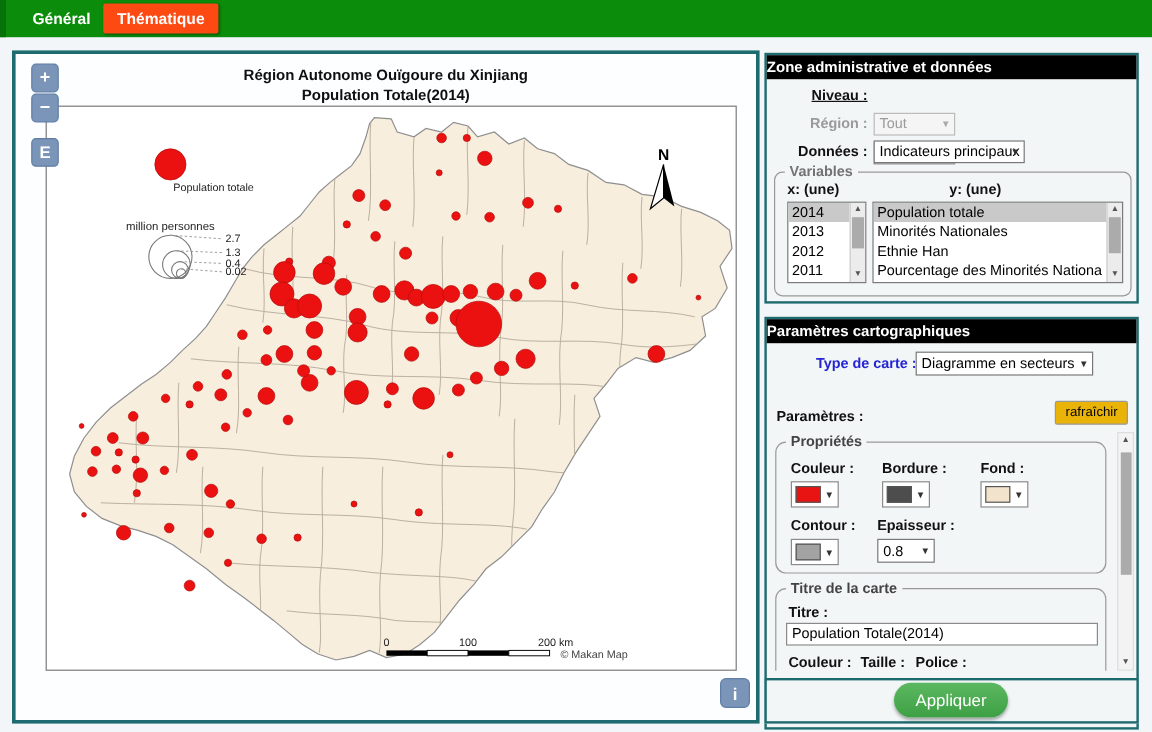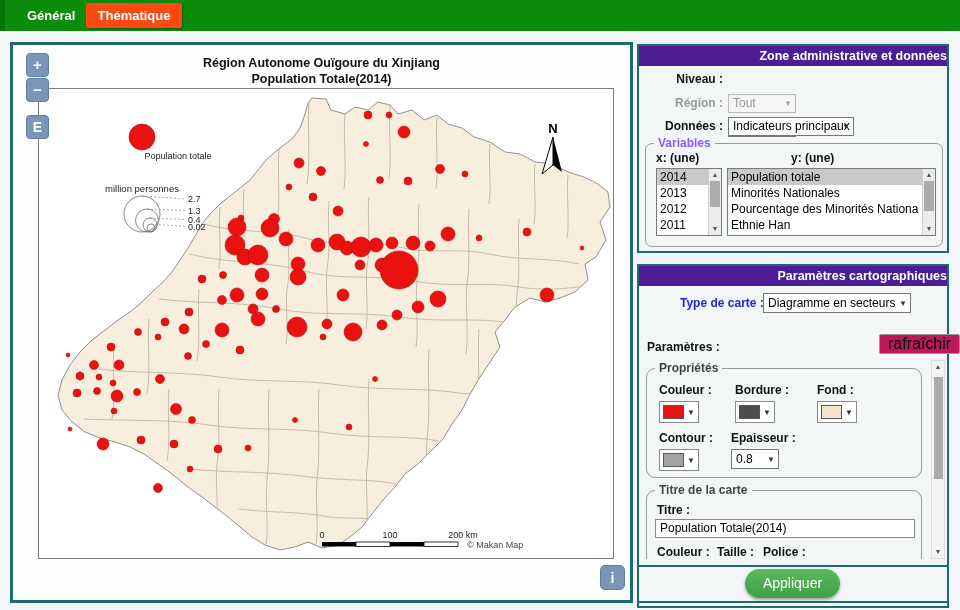--- a/index.html
+++ b/index.html
@@ -31,47 +31,47 @@
   .popc { fill:#ec1111; stroke:#b50d0d; stroke-width:0.6; }
   .legend-ring { fill:none; stroke:#777; stroke-width:0.9; }
   .leader { stroke:#999; stroke-width:0.8; stroke-dasharray:2,2; }
   .svgtext { fill:#222; font-size:9px; }
 
   
   .rbox { position:absolute; border:2px solid #1d6b6e; background:#f2f6f7; }
   .zone-box   { left:637px; top:44px;  width:312px; height:209px; }
   .params-box { left:637px; top:264px; width:312px; height:344px; }
   .apply-box  { left:637px; top:565px; width:312px; height:38px; }
-  .box-header { height:20px; background:#4c1d95; color:#fff; font-weight:bold; font-size:12.5px; text-align:right; line-height:20px; }
+  .box-header { height:20px; background:#000000; color:#fff; font-weight:bold; font-size:12.5px; text-align:left; line-height:20px; }
 
   .abslabel { position:absolute; font-size:12px; font-weight:bold; color:#111; white-space:nowrap; }
   .abslabel.right { text-align:right; }
   .abslabel.muted { color:#9a9a9a; }
   .abslabel.blue  { color:#2525d4; }
 
   .sel { position:absolute; background:#fff; border:1px solid #777; height:19px; font-size:12px; line-height:17px;
     padding:0 14px 0 4px; white-space:nowrap; overflow:hidden; cursor:pointer; }
   .sel .arr { position:absolute; right:3px; top:5px; font-size:8px; color:#333; line-height:8px; }
   .sel.disabled { background:#f5f5f5; border-color:#bbb; color:#9a9a9a; cursor:default; }
   .sel.disabled .arr { color:#aaa; }
 
   .fset { position:absolute; border:1px solid #999; border-radius:7px; }
   .flegend { position:absolute; top:-8px; left:8px; background:#f2f6f7; padding:0 4px; font-weight:bold; font-size:12px; color:#444; white-space:nowrap; }
-  .flegend.blue { color:#8b5cf6; }
+  .flegend.blue { color:#737373; }
 
   .listbox { position:absolute; background:#fff; border:1px solid #7a7a7a; overflow:hidden;padding-left:30px; }
   .lb-items { position:absolute; left:0; top:0; right:13px; bottom:0; }
   .lb-item { height:16px; font-size:12px; line-height:16px; padding-left:3px; white-space:nowrap; overflow:hidden; cursor:pointer; }
   .lb-item.selected { background:#c9c9c9; }
   .lb-scroll { position:absolute; right:0; top:0; bottom:0; width:13px; background:#ececec; border-left:1px solid #ccc; }
   .sb-arrow { position:absolute; left:0; width:100%; text-align:center; font-size:7px; color:#555; line-height:10px; cursor:pointer; }
   .sb-arrow.up { top:1px; } .sb-arrow.down { bottom:1px; }
   .sb-thumb { position:absolute; left:1px; width:10px; background:#ababab; cursor:pointer; }
 
-  .btn-refresh { position:absolute; background:#be185d; border:1px solid #999; border-radius:2px; font-size:16px;
+  .btn-refresh { position:absolute; background:#eab308; border:1px solid #999; border-radius:2px; font-size:11px;
     height:20px; padding:0 8px; line-height:18px; cursor:pointer; }
 
   .scrollarea { position:absolute; left:5px; top:94px; width:301px; height:199px; overflow:hidden; }
   .sa-scrollbar { position:absolute; right:0; top:0; width:14px; height:100%; background:#f3f3f3; border:1px solid #ddd; }
   .sa-scrollbar .sb-thumb { left:2px; width:9px; top:16px; height:102px; }
 
   .cwidget { position:absolute; width:40px; height:22px; background:#fff; border:1px solid #8a8a8a; cursor:pointer; }
   .cwidget .swatch { position:absolute; left:3px; top:3px; width:21px; height:14px; border:1px solid #555; }
   .cwidget .arr { position:absolute; right:3px; top:7px; font-size:8px; color:#333; line-height:8px; }
 
@@ -276,21 +276,21 @@
         <text x="428" y="459" class="svgtext" style="fill:#444">© Makan Map</text>
       </svg>
     </div>
 
     <div class="info-btn">i</div>
   </div>
 
   <div class="rbox zone-box">
     <div class="box-header">Zone administrative et données</div>
 
-    <div class="abslabel right" style="left:0; top:26px; width:84px;">Niveau :</div>
+    <div class="abslabel right" style="left:0; top:26px; width:84px;text-decoration:underline;">Niveau :</div>
     <div class="sel" style="left:89px; top:24px; width:68px;margin-top:48px;">
       <span>District</span><span class="arr">▼</span>
     </div>
 
     <div class="abslabel right muted" style="left:0; top:50px; width:84px;text-align:right;">Région :</div>
     <div class="sel disabled" style="left:89px; top:48px; width:68px;">
       <span>Tout</span><span class="arr">▼</span>
     </div>
 
     <div class="abslabel right" style="left:0; top:73px; width:84px;">Données :</div>
@@ -314,22 +314,22 @@
           <div class="sb-arrow up">▲</div>
           <div class="sb-thumb" style="top:12px; height:26px;"></div>
           <div class="sb-arrow down">▼</div>
         </div>
       </div>
 
       <div class="listbox" style="left:81px; top:24px; width:209px; height:68px;">
         <div class="lb-items">
             <div class="lb-item selected">Population totale</div>
             <div class="lb-item">Minorités Nationales</div>
+            <div class="lb-item">Ethnie Han</div>
             <div class="lb-item">Pourcentage des Minorités Nationa</div>
-            <div class="lb-item">Ethnie Han</div>
           </div>
         <div class="lb-scroll">
           <div class="sb-arrow up">▲</div>
           <div class="sb-thumb" style="top:12px; height:30px;"></div>
           <div class="sb-arrow down">▼</div>
         </div>
       </div>
     </div>
   </div>
 

